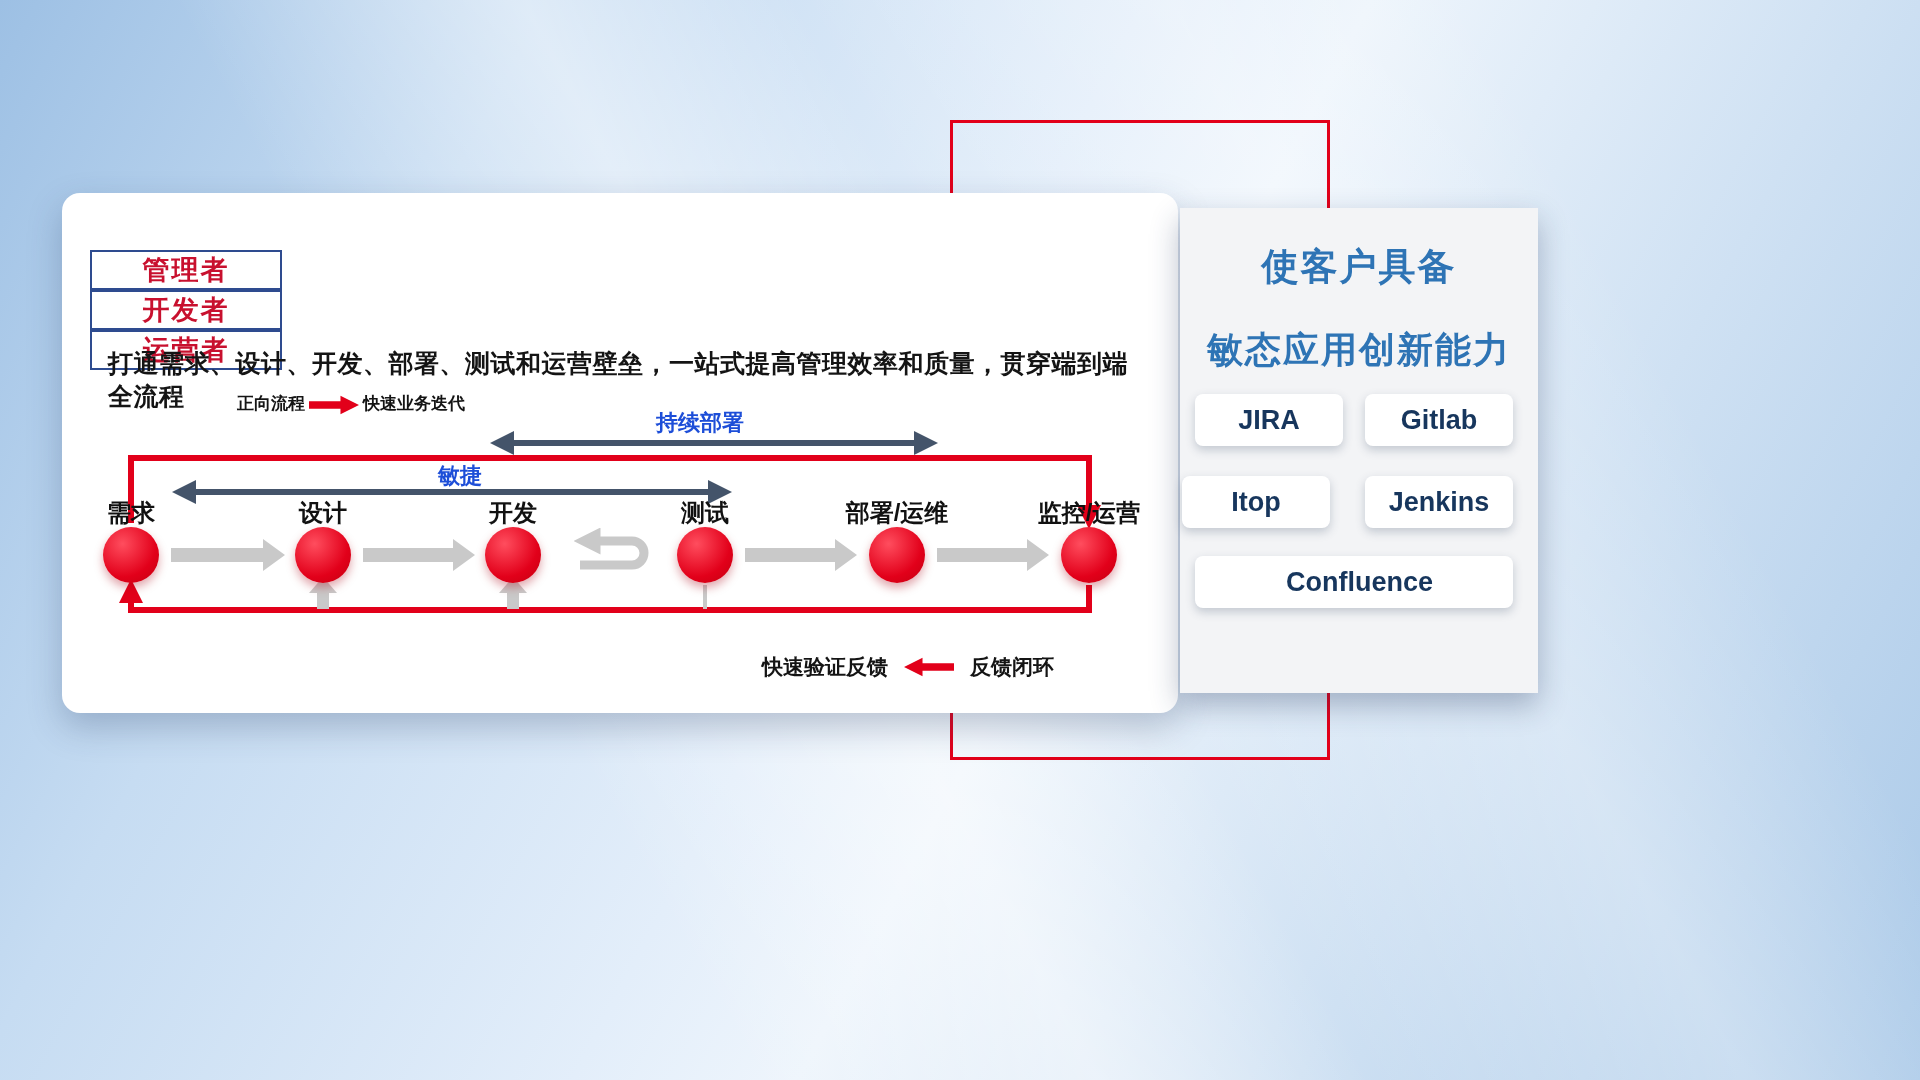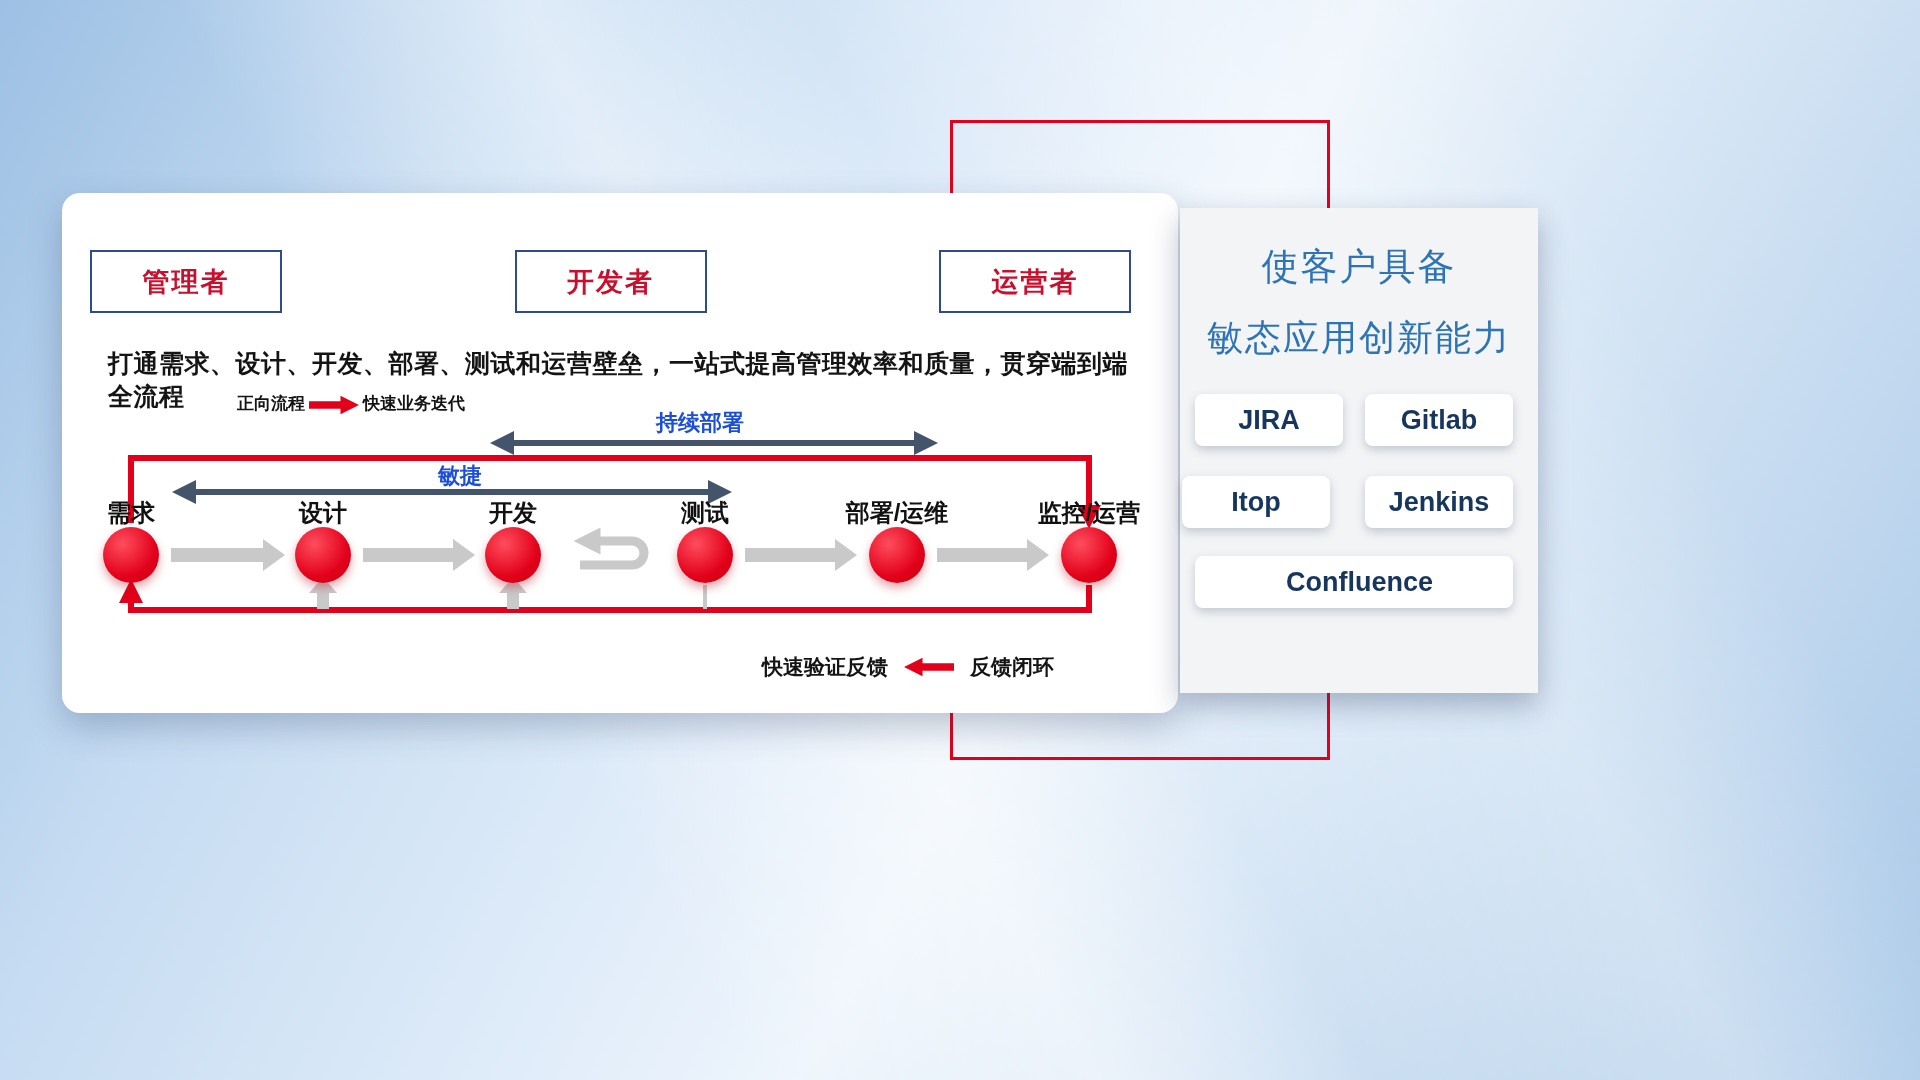--- a/index.html
+++ b/index.html
@@ -32,21 +32,21 @@
     border:3px solid var(--accent-red);z-index:1;
   }
   
   .main-panel{
     position:absolute;left:62px;top:193px;width:1116px;height:520px;
     background:#ffffff;border-radius:18px;z-index:2;
     box-shadow:0 14px 34px rgba(40,60,100,.28);
   }
   .roles{
     position:absolute;left:28px;top:57px;width:1041px;height:63px;
-    display:flex;justify-content:space-between;
+    display:flex;justify-content:space-between;flex-direction:column;
   }
   .role-box{
     width:192px;height:63px;border:2px solid var(--role-border);
     display:flex;align-items:center;justify-content:center;
     color:var(--role-text);font-size:27px;font-weight:700;letter-spacing:2px;
     background:#fff;
   }
   .description{
     position:absolute;left:46px;top:154px;width:1040px;
     font-size:25px;font-weight:700;color:#141414;letter-spacing:.5px;
@@ -84,24 +84,24 @@
     background:radial-gradient(circle at 35% 30%,#ff4d5e,#e2001a 62%,#c3000f 100%);
     box-shadow:0 5px 10px rgba(170,0,20,.35);
   }
   
   .side-panel{
     position:absolute;left:1180px;top:208px;width:358px;height:485px;
     background:#f3f4f6;z-index:3;
     box-shadow:0 12px 28px rgba(30,50,90,.32);
   }
   .side-title{
-    text-align:center;color:var(--title-blue);font-weight:400;letter-spacing:2px;
+    text-align:center;color:var(--title-blue);font-weight:700;letter-spacing:2px;
   }
   .side-title.l1{margin-top:34px;font-size:37px;}
-  .side-title.l2{margin-top:22px;font-size:36px;}
+  .side-title.l2{margin-top:34px;font-size:36px;}
   .tool-chip{
     position:absolute;height:52px;background:#fff;border-radius:8px;
     display:flex;align-items:center;justify-content:center;
     font-size:27px;font-weight:700;color:var(--tool-text);
     box-shadow:0 4px 10px rgba(50,70,100,.25);
   }
   .tool-0{left:15px;top:186px;width:148px;}
   .tool-1{left:185px;top:186px;width:148px;}
   .tool-2{left:2px;top:268px;width:148px;}
   .tool-3{left:185px;top:268px;width:148px;}

